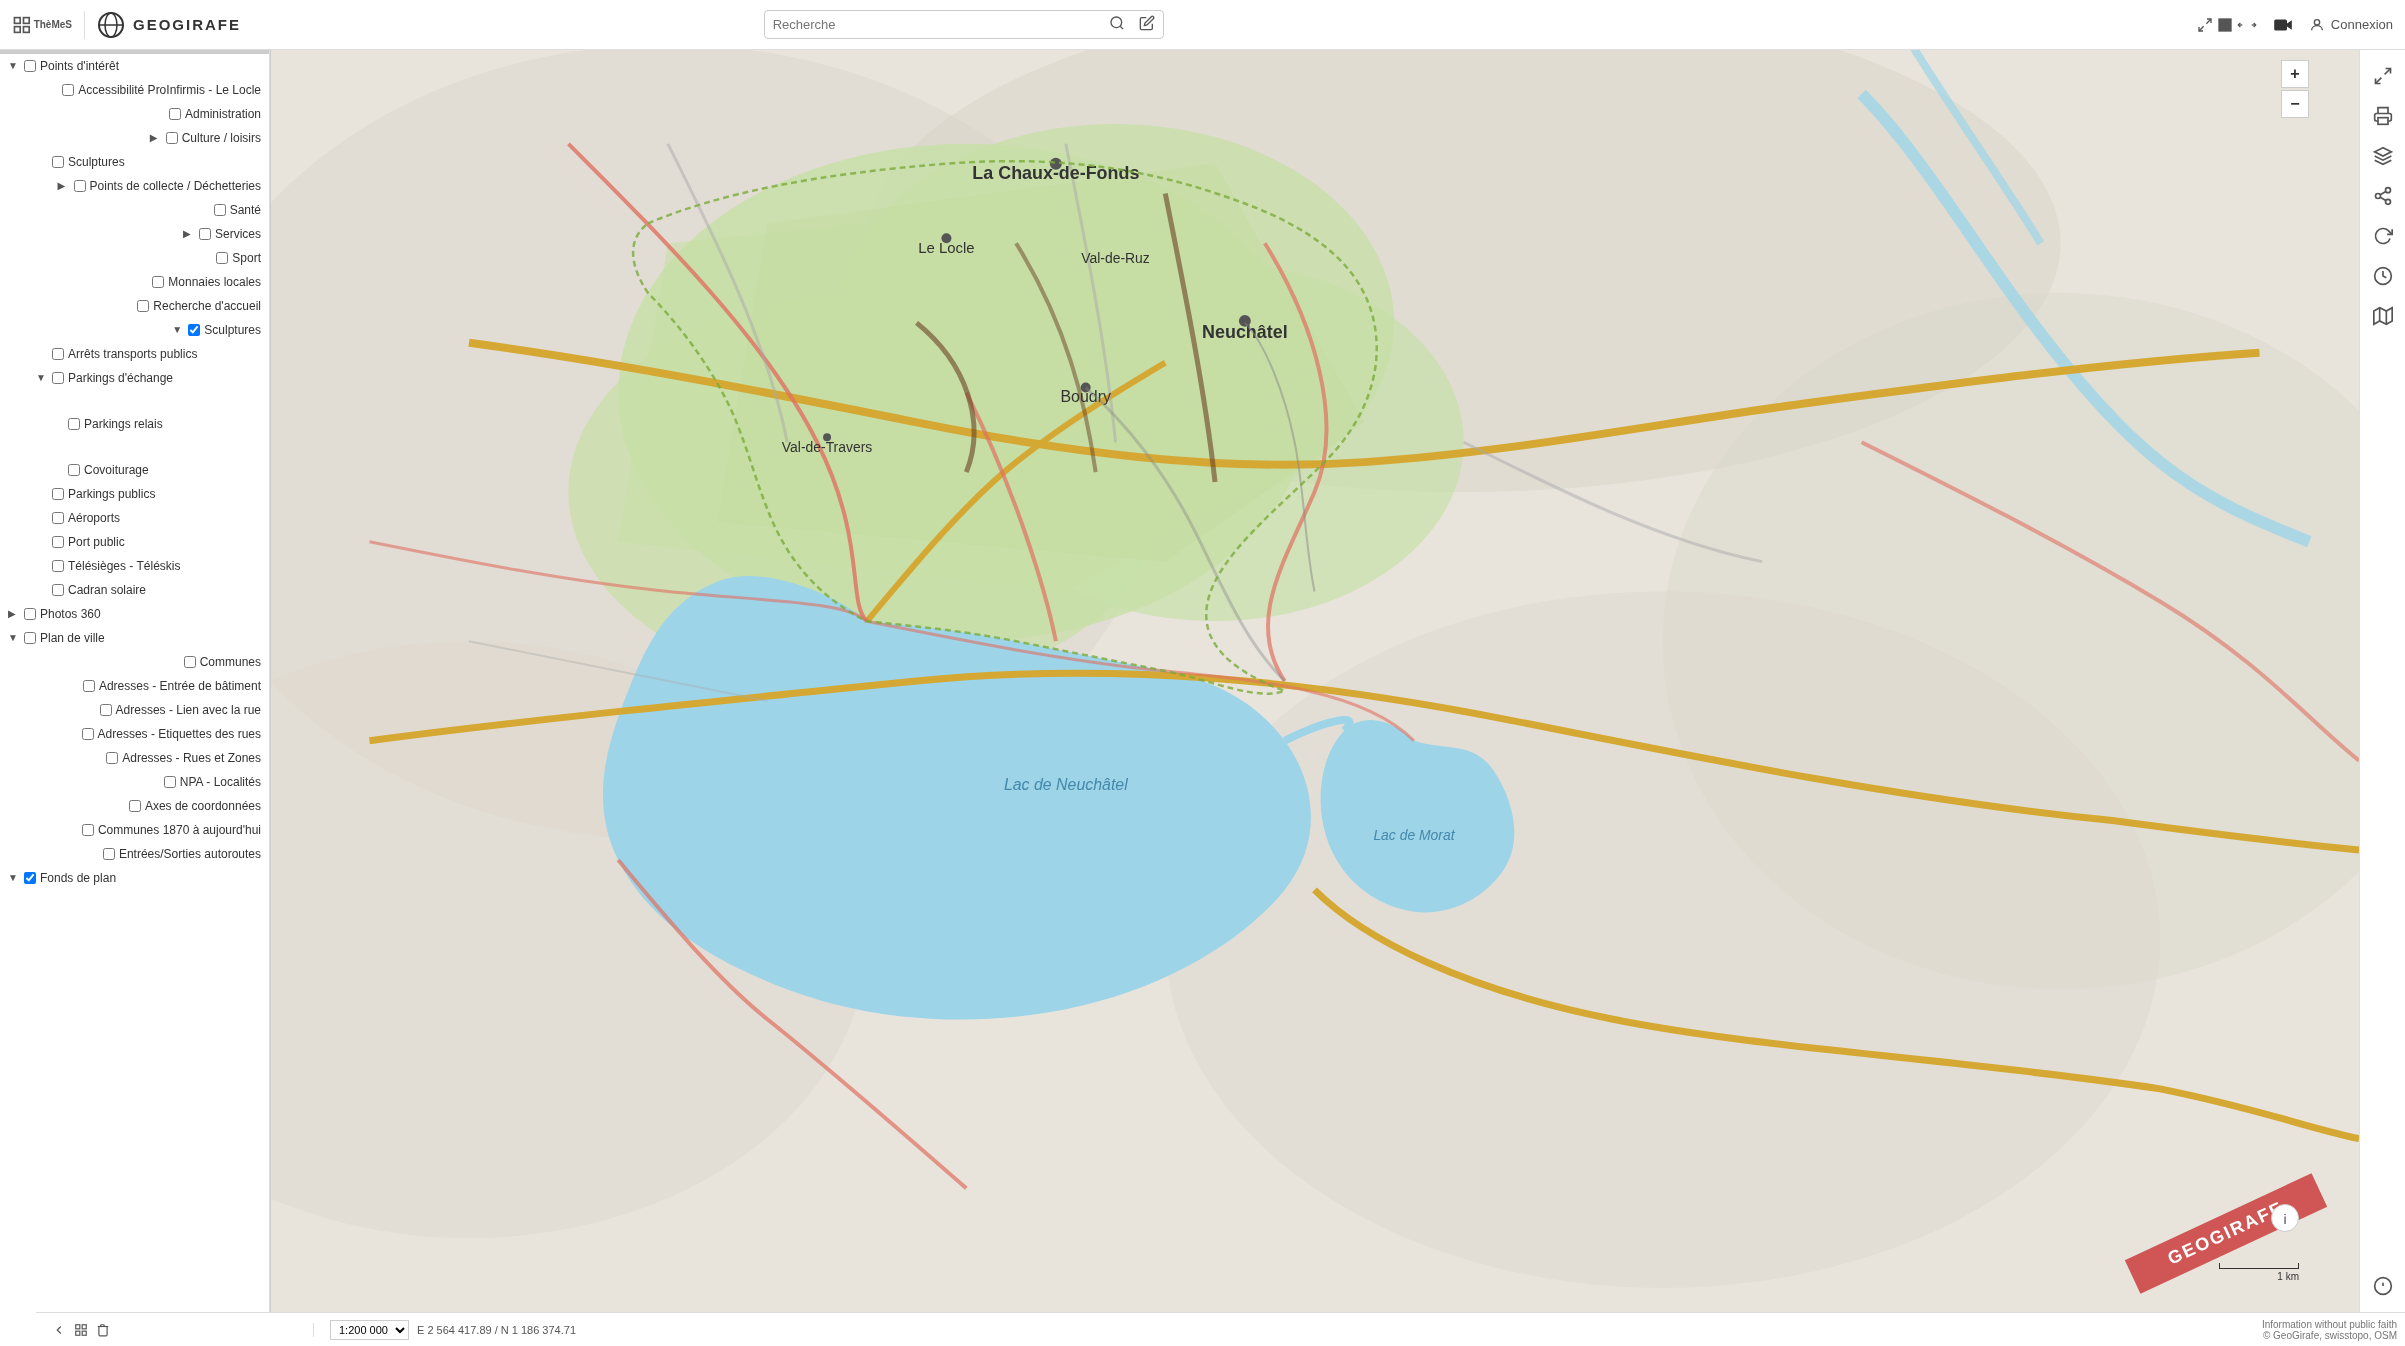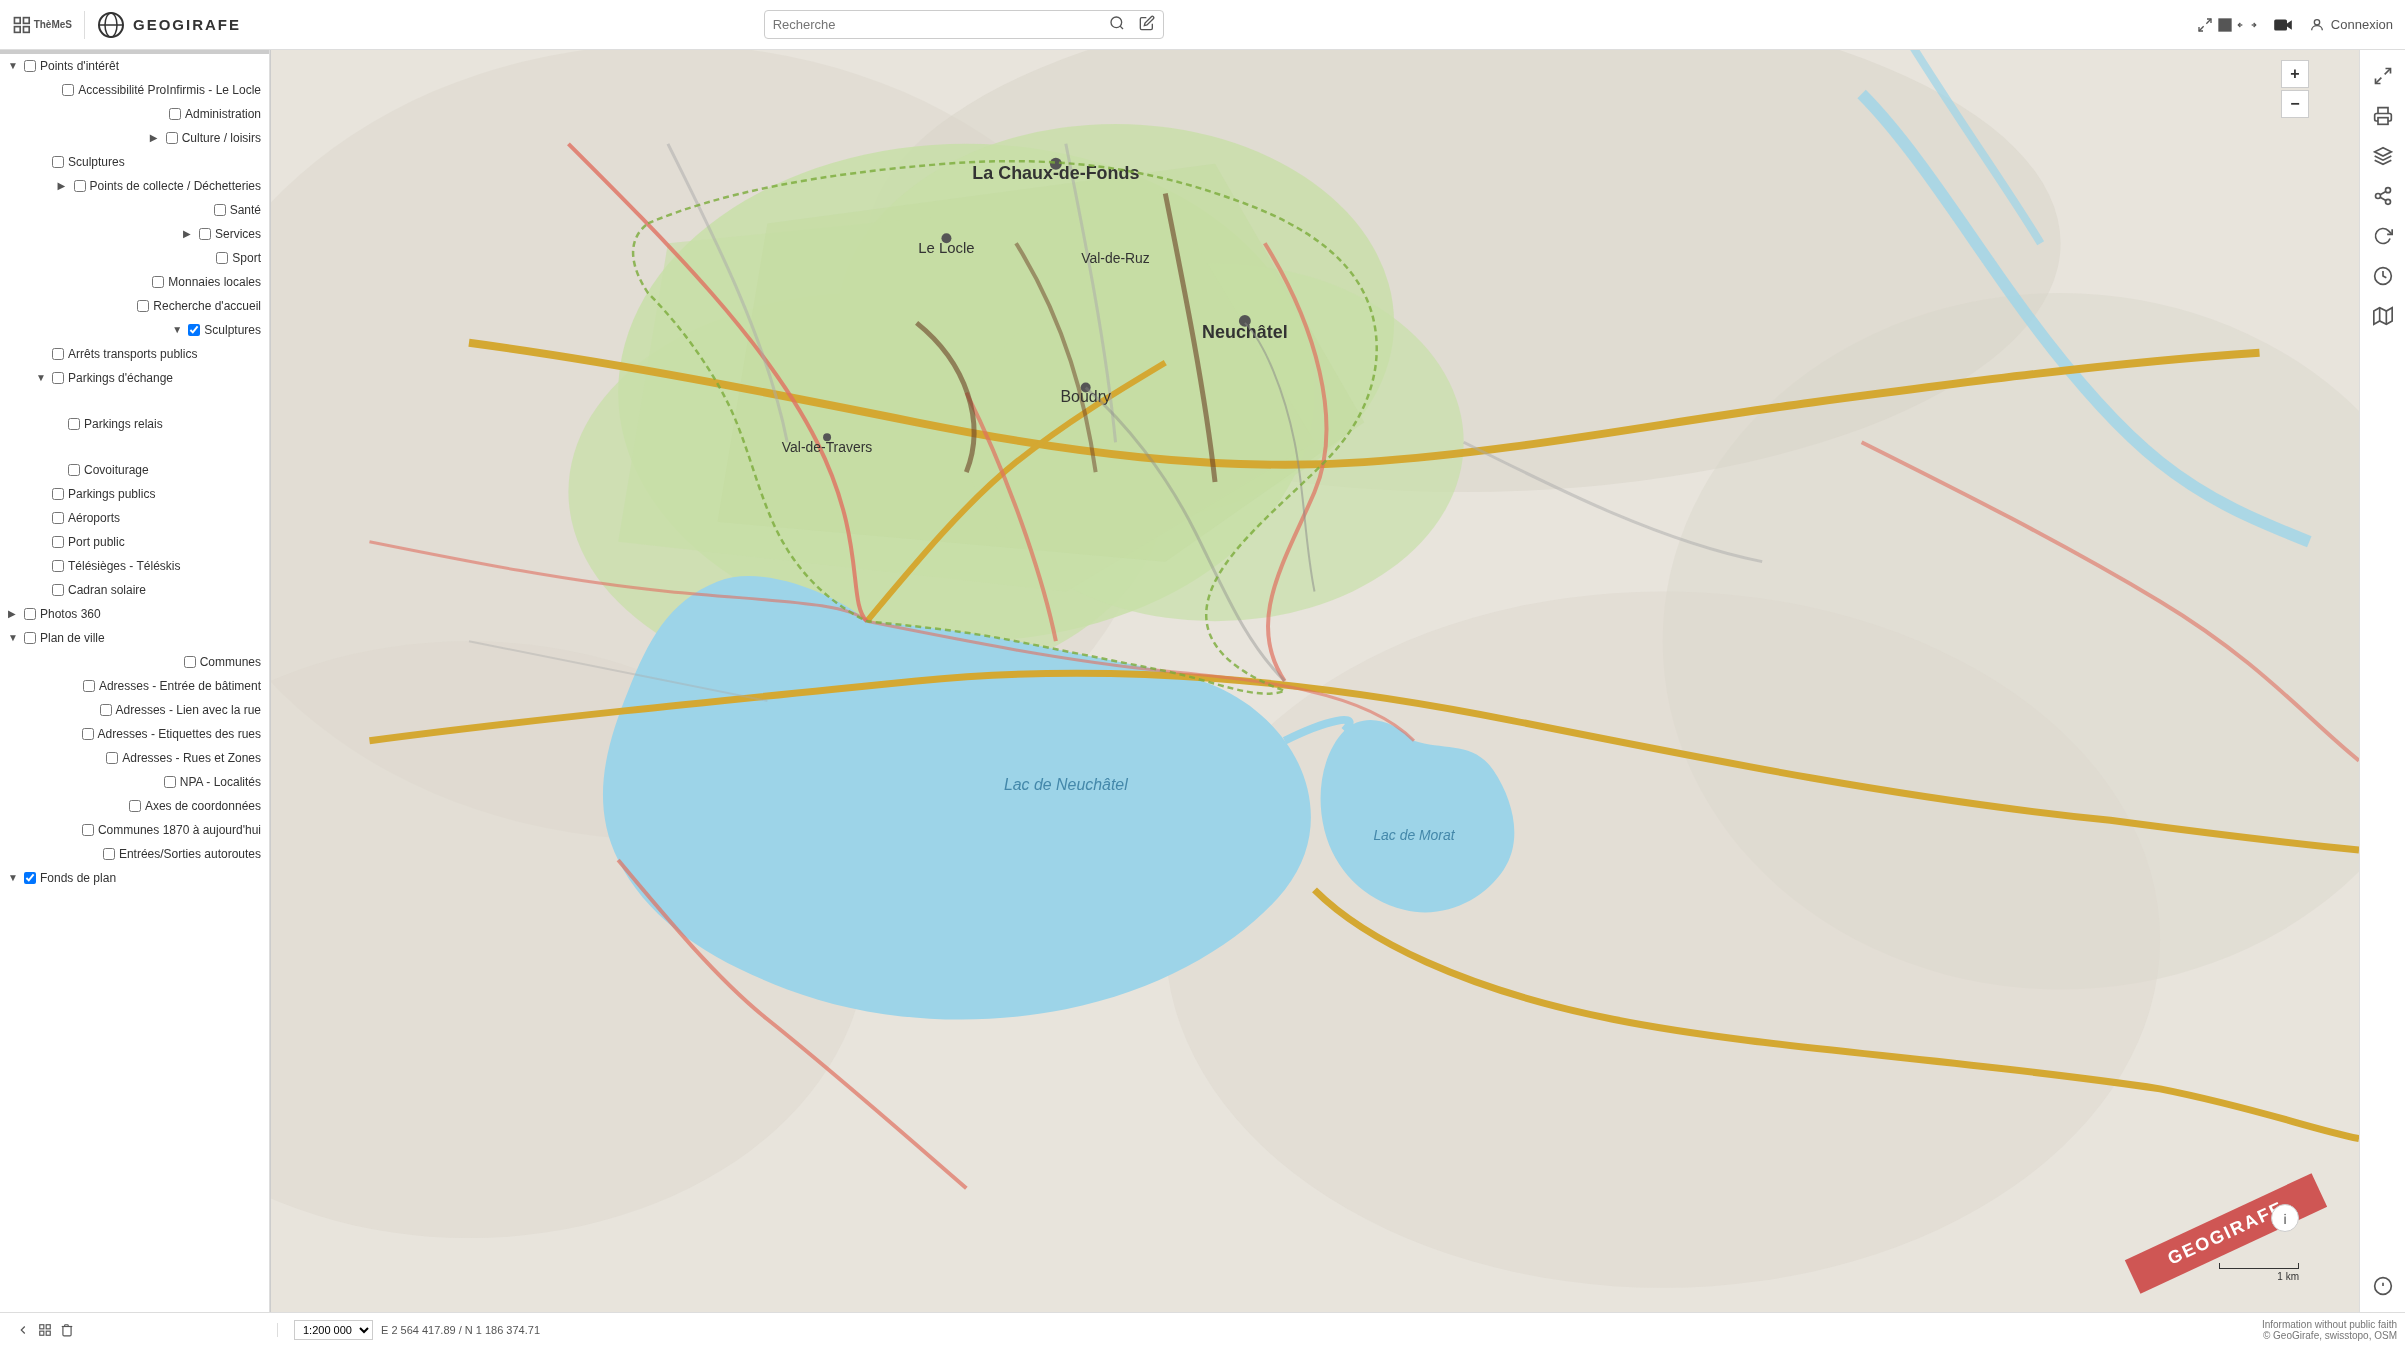--- a/index.html
+++ b/index.html
@@ -189,20 +189,21 @@
       height: 34px;
       background: #fff;
       border-top: 1px solid #ddd;
       display: flex;
       align-items: center;
       padding: 0 8px;
       gap: 16px;
       font-size: 12px;
       color: #555;
       flex-shrink: 0;
+      margin-left: 36px;
     }
     #sidebar-bottom {
       width: 270px;
       border-right: 1px solid #ddd;
       display: flex;
       align-items: center;
       padding: 0 8px;
       gap: 8px;
     }
     .bottom-icon-btn {

